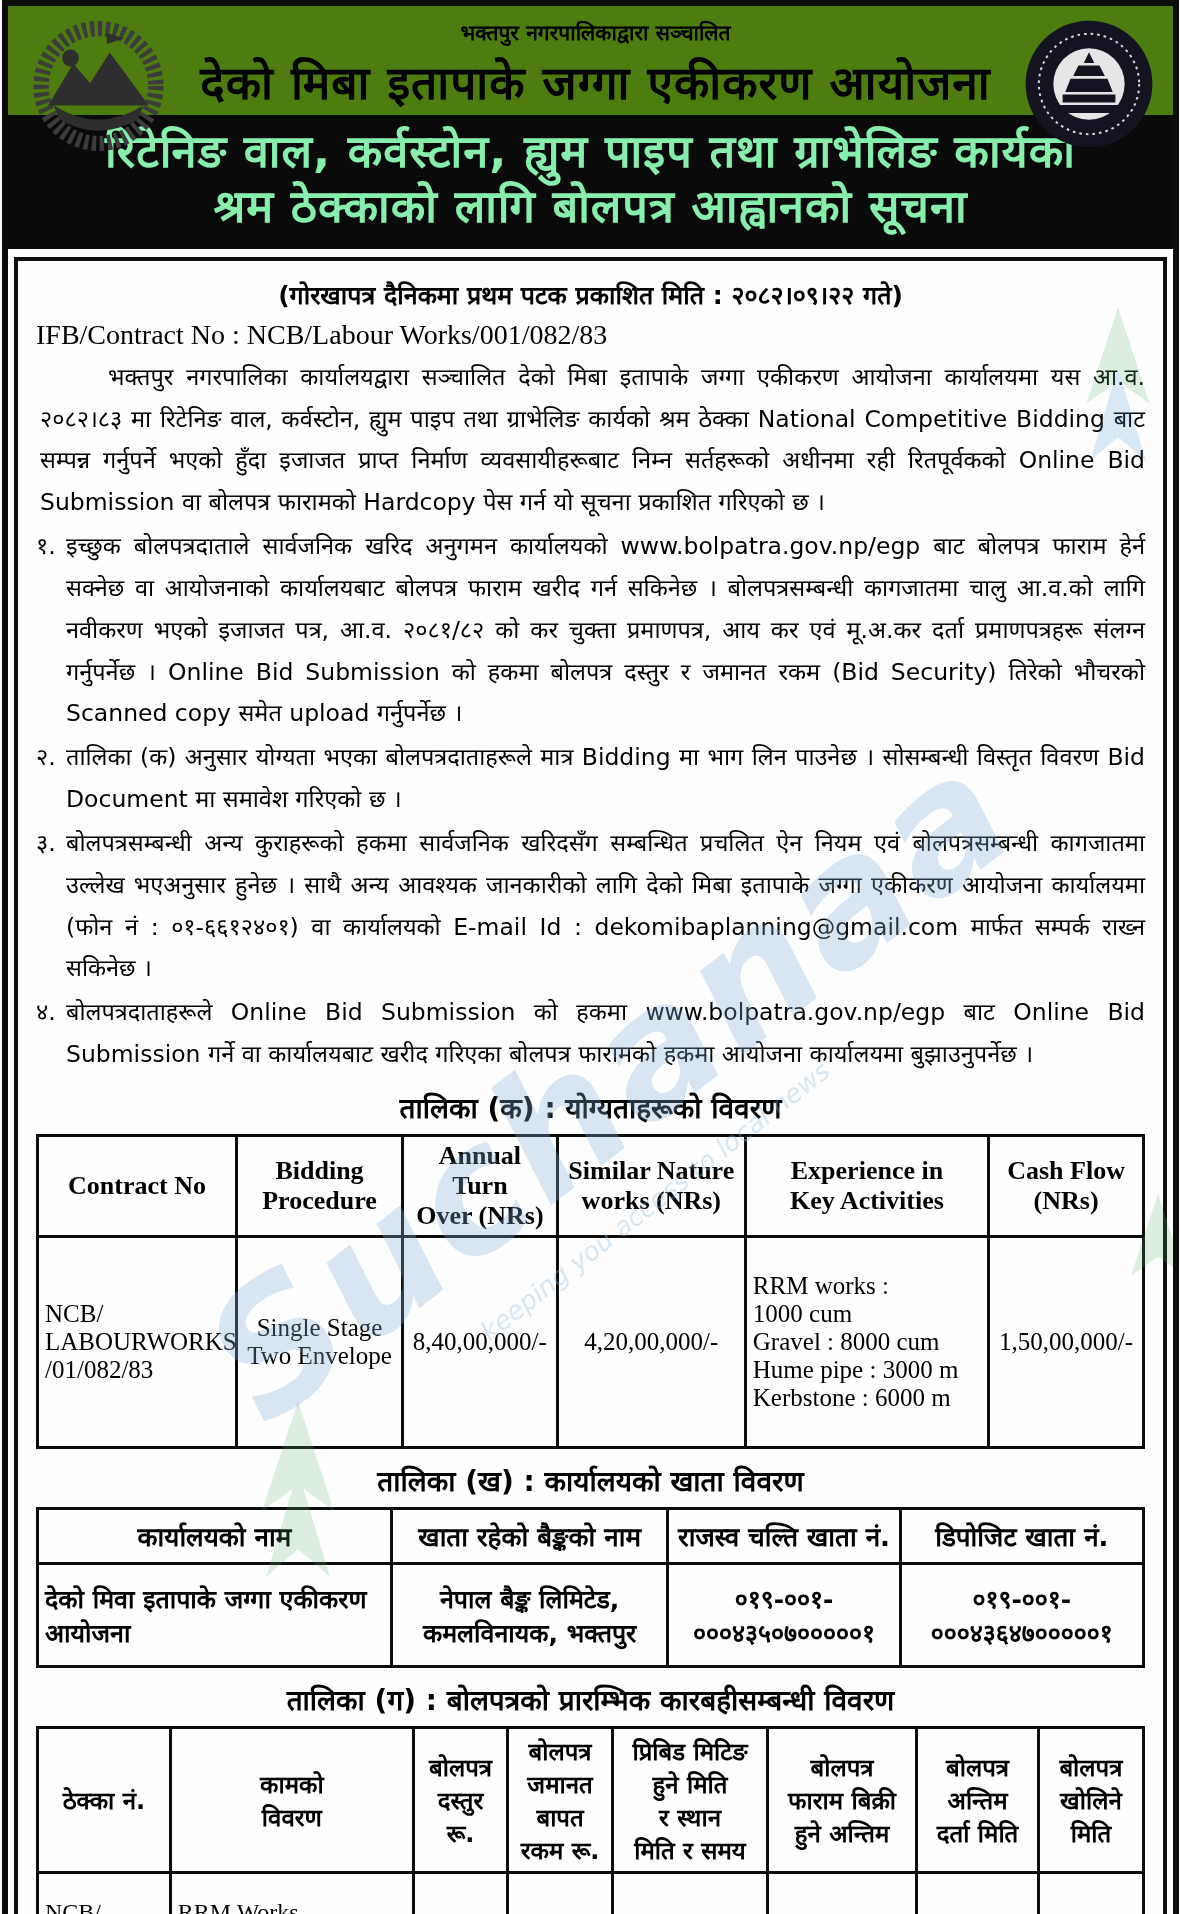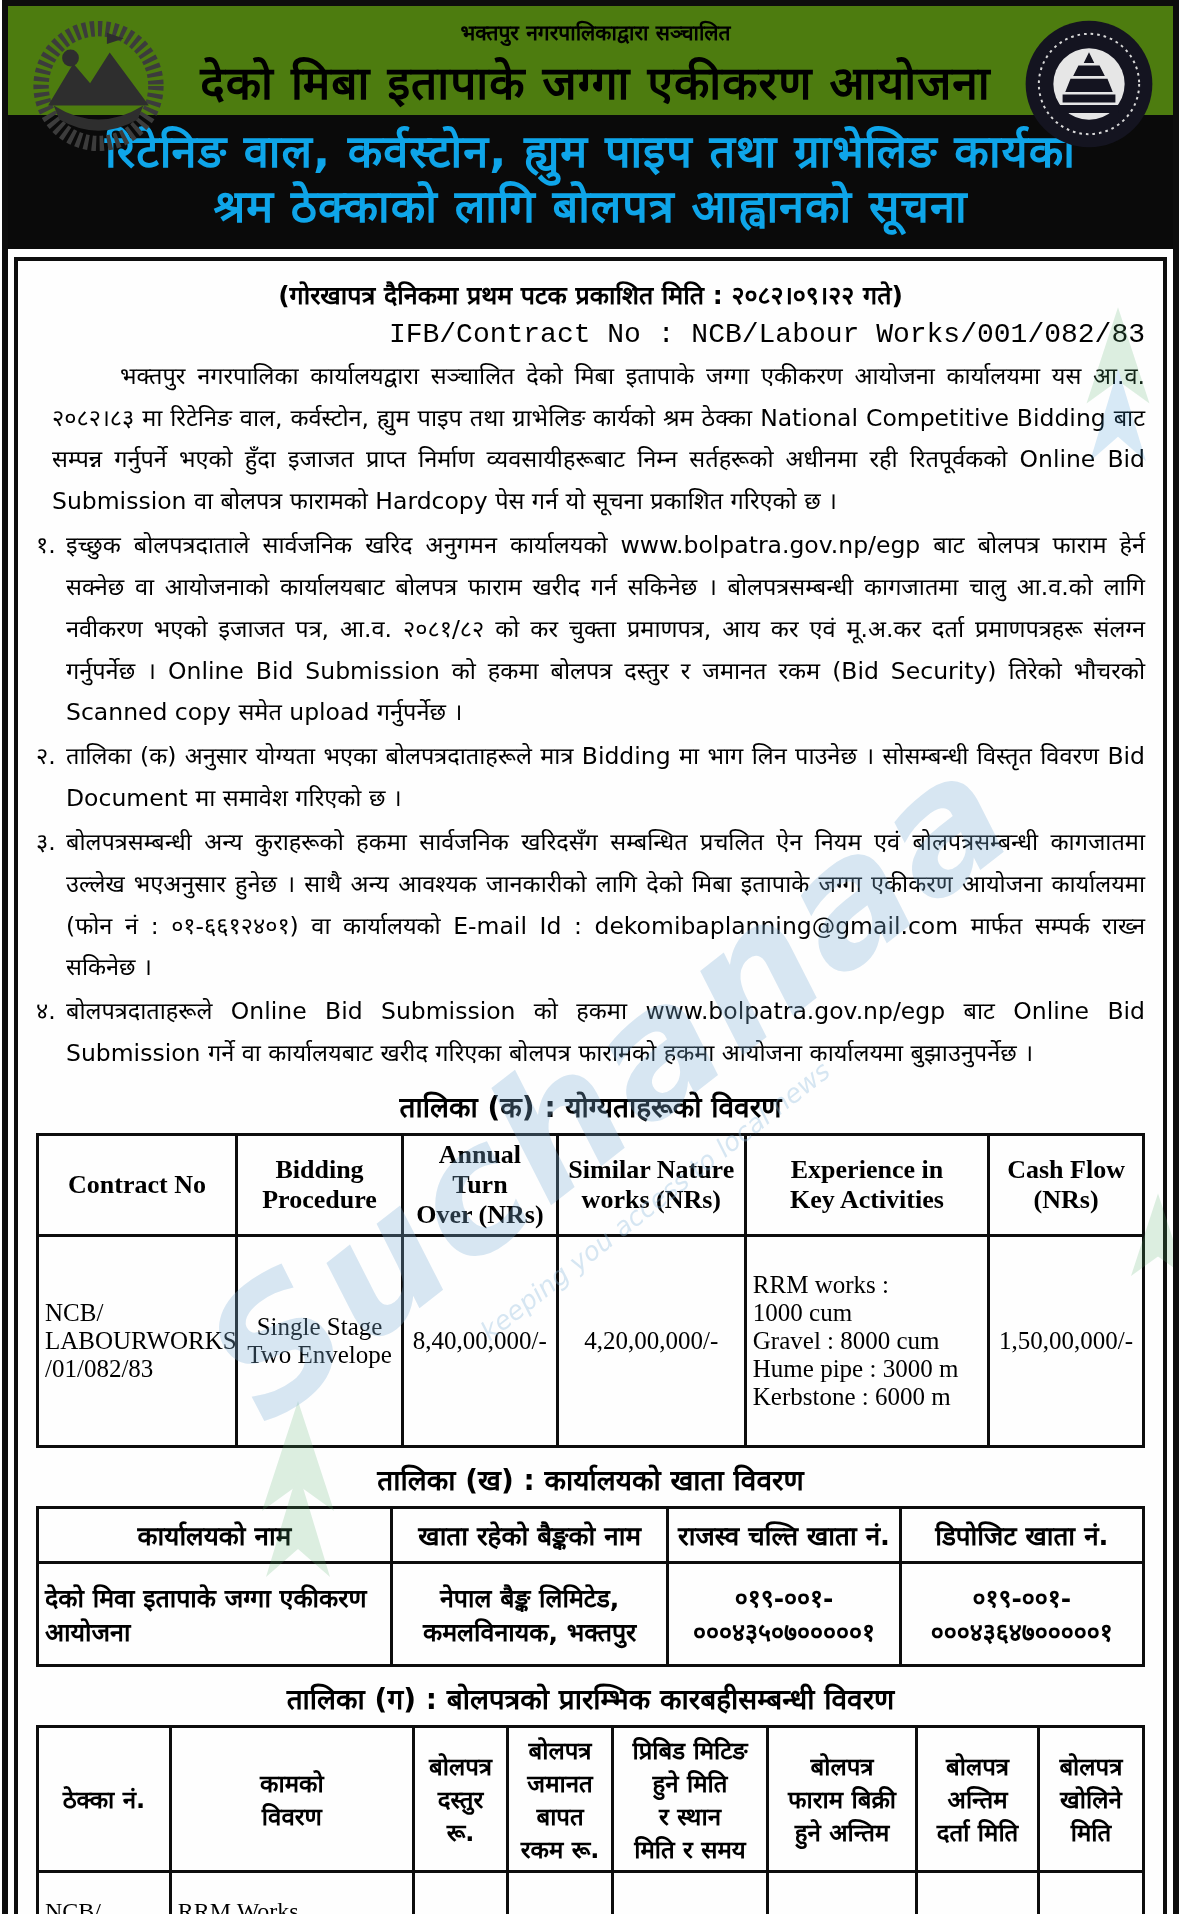--- a/index.html
+++ b/index.html
@@ -8,28 +8,28 @@
 
   
   .header{position:relative;padding:12px 150px 1px 160px;text-align:center;background:#4d7c0f;}
   .hdr-tagline{font-size:21px;font-weight:bold;}
   .hdr-title{font-size:46px;font-weight:bold;letter-spacing:1px;margin:4px 0 2px 0;text-align:center;}
   .hdr-address{font-size:23px;font-weight:bold;}
   .emblem{position:absolute;left:18px;top:10px;width:145px;height:140px;}
   .seal{position:absolute;right:18px;top:12px;width:132px;height:132px;}
 
   
-  .banner{background:#0a0a0a;color:#0ea5e9;text-align:center;padding:10px 6px 14px 6px;}
+  .banner{background:#0a0a0a;color:#86efac;text-align:center;padding:10px 6px 14px 6px;}
   .banner div{font-size:45px;font-weight:bold;line-height:1.22;letter-spacing:1px;}
 
   
   .content{position:relative;margin:8px 6px 0 6px;border:4px solid #0d0d0d;background:#fefefe;padding:10px 18px 0 18px;}
   .pub-line{text-align:center;font-size:25px;font-weight:bold;margin:6px 0 4px 0;}
-  .ifb-line{text-align:right;font-size:28px;font-family:Liberation Mono, monospace;margin:8px 0 6px 0;}
-  .intro{font-size:23.5px;line-height:1.78;text-align:justify;text-indent:68px;font-weight:500;margin:4px 0 2px 16px;}
+  .ifb-line{text-align:left;font-size:28px;font-family:Liberation Serif, serif;margin:8px 0 6px 0;}
+  .intro{font-size:23.5px;line-height:1.78;text-align:justify;text-indent:68px;font-weight:500;margin:4px 0 2px 4px;}
   .num-list{margin:2px 0 0 0;}
   .num-item{position:relative;padding-left:30px;font-size:23.5px;line-height:1.78;text-align:justify;font-weight:500;margin-bottom:2px;}
   .num-item .num{position:absolute;left:0;top:0;}
 
   .tbl-title{text-align:center;font-size:28px;font-weight:bold;margin:12px 0 8px 0;}
 
   table{border-collapse:collapse;width:100%;table-layout:fixed;}
   td,th{border:3px solid #0d0d0d;padding:4px 6px;vertical-align:middle;white-space:pre-line;}
 
   

